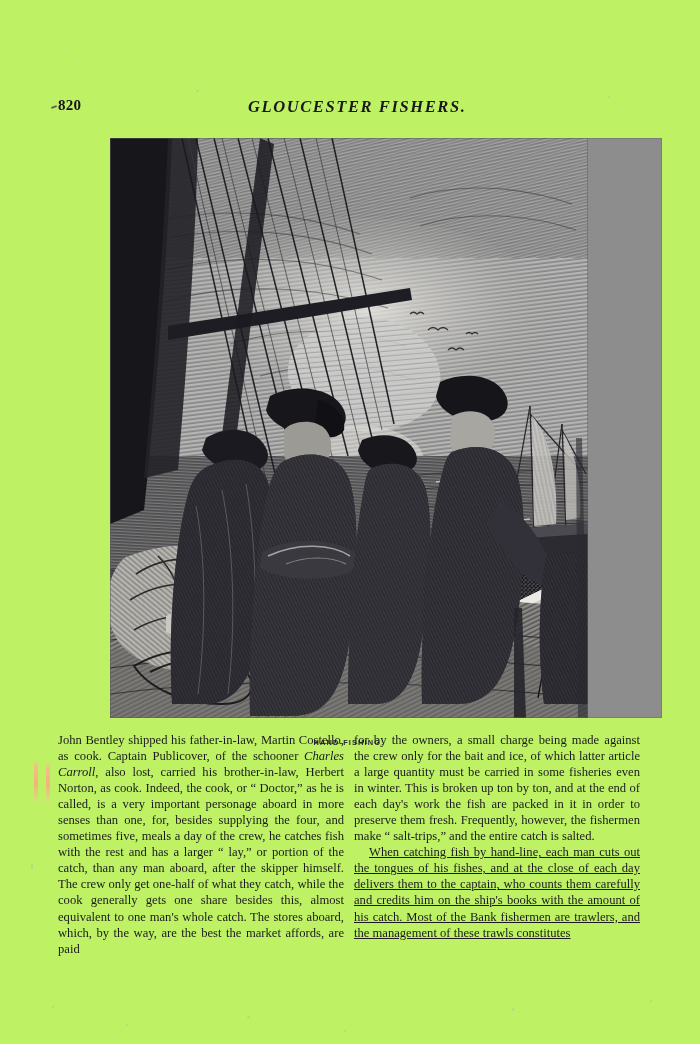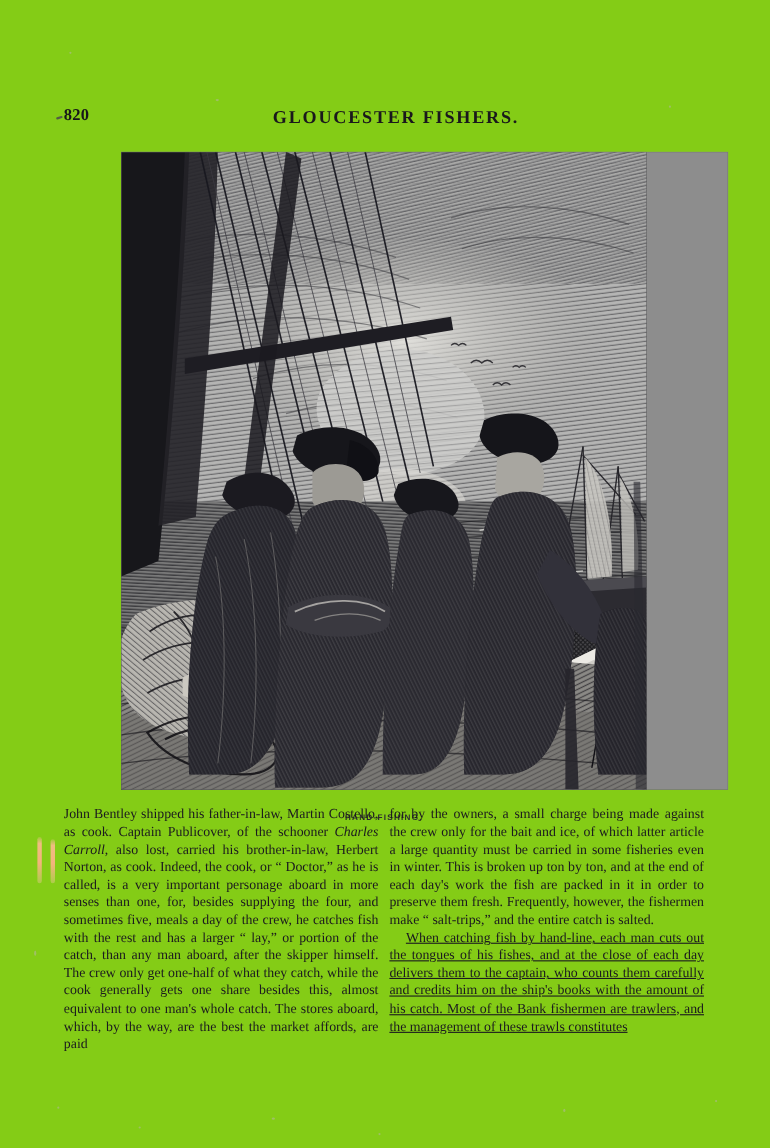--- a/index.html
+++ b/index.html
@@ -51,20 +51,21 @@
     height: 2px;
     background: #4a4850;
     border-radius: 1px;
     transform: rotate(-18deg);
     opacity: .85;
   }
   .head-title {
     position: absolute;
     left: 190px;
     top: 0px;
+    font-style: italic;
     font-weight: bold;
     font-size: 16.5px;
     letter-spacing: 1.6px;
     color: #1a181c;
     white-space: pre;
   }
 
   
   .figure {
     position: absolute;
@@ -139,21 +140,21 @@
   .speck {
     position: absolute;
     background: #b9b6b0;
     border-radius: 50%;
     opacity: .5;
   }
 </style>
 </head>
 <body>
 
-<div class="page" style="background: #84cc16;">
+<div class="page" style="background: #bef264;">
 
   <div class="running-head">
     <span class="folio-speck"></span>
     <span class="folio">820</span>
     <span class="head-title">GLOUCESTER FISHERS.</span>
   </div>
 
   <div class="figure">
     <div class="plate">
       <svg width="478" height="580" viewBox="0 0 478 580" xmlns="http://www.w3.org/2000/svg">

